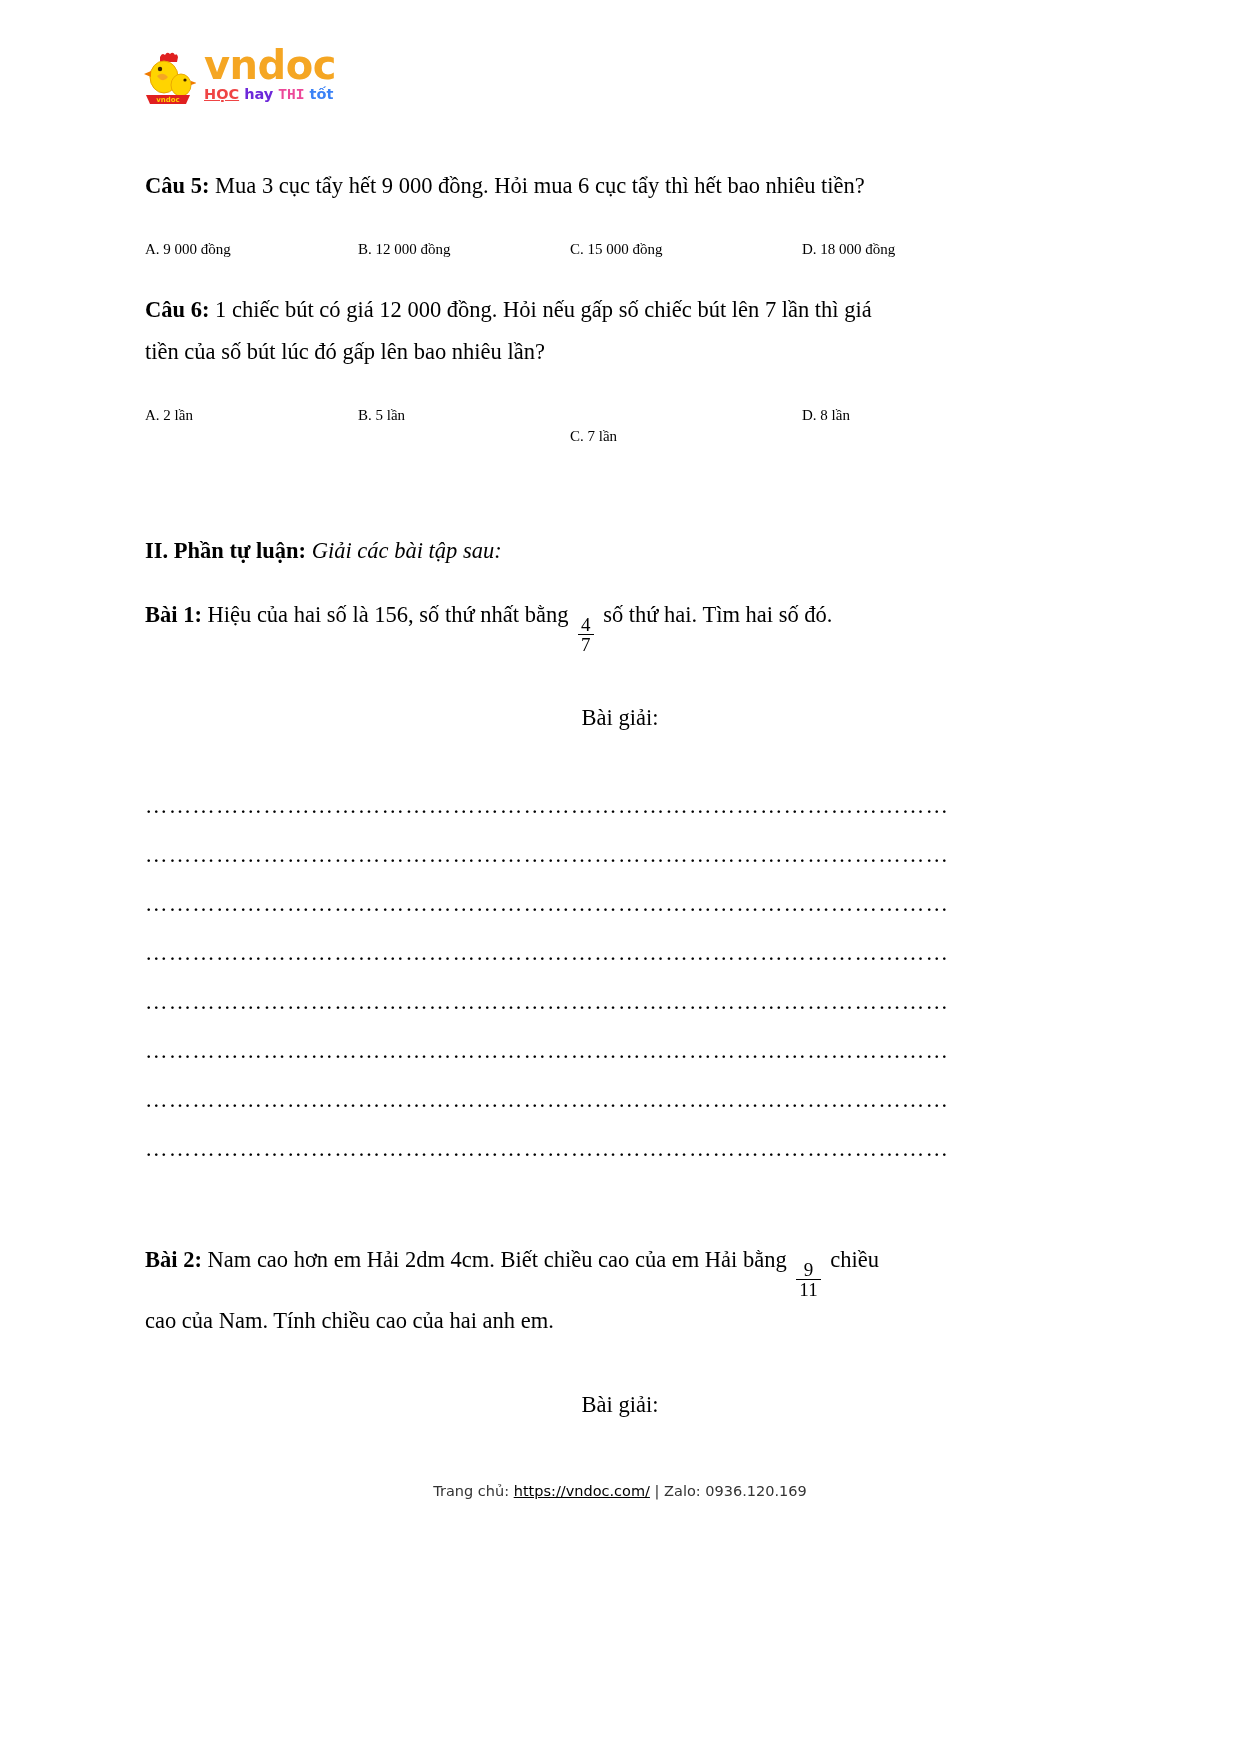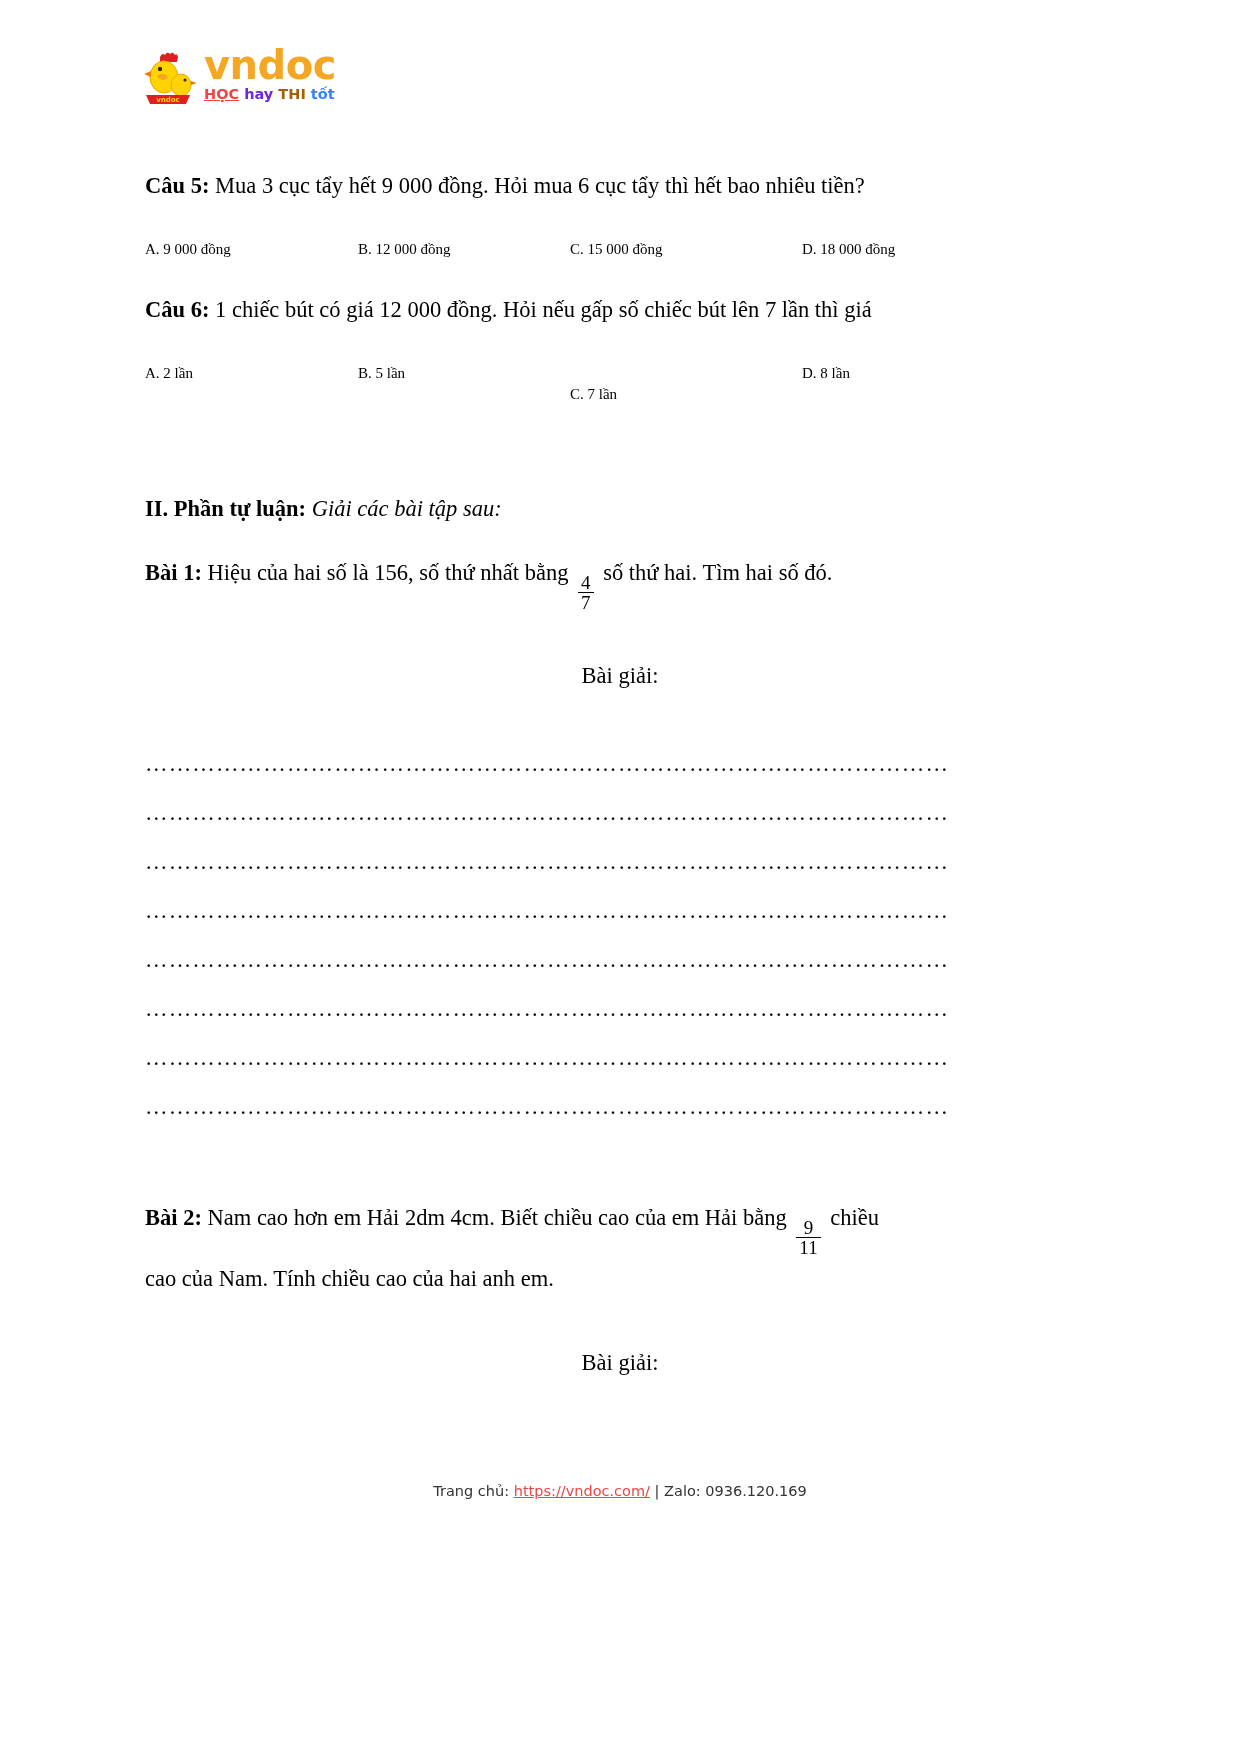--- a/index.html
+++ b/index.html
@@ -54,21 +54,21 @@
   }
   .logo-tag {
     font-family: "DejaVu Sans", sans-serif;
     font-size: 14.5px;
     font-weight: 700;
     line-height: 1.1;
     margin-top: 3px;
     white-space: nowrap;
   }
   .tag-a { color: #ef4444; text-decoration: underline; }
-  .tag-b { color: #a16207; }
+  .tag-b { color: #ec4899; font-family: Liberation Mono, monospace; }
   .tag-c { color: #3b82f6; }
   .tag-hay { color: #6d28d9; }
 
   
   .content {
     position: absolute;
     left: 145px;
     top: 165px;
     width: 950px;
   }
@@ -138,21 +138,21 @@
     position: absolute;
     left: 0;
     top: 1483px;
     width: 1240px;
     text-align: center;
     font-family: "DejaVu Sans", sans-serif;
     font-size: 14.5px;
     color: #333333;
   }
   .footer a {
-    color: #ef4444;
+    color: #000000;
     text-decoration: underline;
   }
 </style>
 </head>
 <body>
 
 <div class="page">
 
   <div class="logo-wrap">
     <div class="logo-mark">
@@ -193,20 +193,21 @@
     <div class="opts">
       <span class="opt opt-a">A. 9 000 đồng</span>
       <span class="opt opt-b">B. 12 000 đồng</span>
       <span class="opt opt-c">C. 15 000 đồng</span>
       <span class="opt opt-d">D. 18 000 đồng</span>
     </div>
 
     <div class="gap-opt"></div>
 
     <p class="line"><b class="q">Câu 6:</b><span> 1 chiếc bút có giá 12 000 đồng. Hỏi nếu gấp số chiếc bút lên 7 lần thì giá</span></p>
+    <p class="line">tiền của số bút lúc đó gấp lên bao nhiêu lần?</p>
 
     <div class="gap-q"></div>
 
     <div class="opts">
       <span class="opt opt2-a">A. 2 lần</span>
       <span class="opt opt2-b">B. 5 lần</span>
       <span class="opt opt2-c">C. 7 lần</span>
       <span class="opt opt-d">D. 8 lần</span>
     </div>
 

